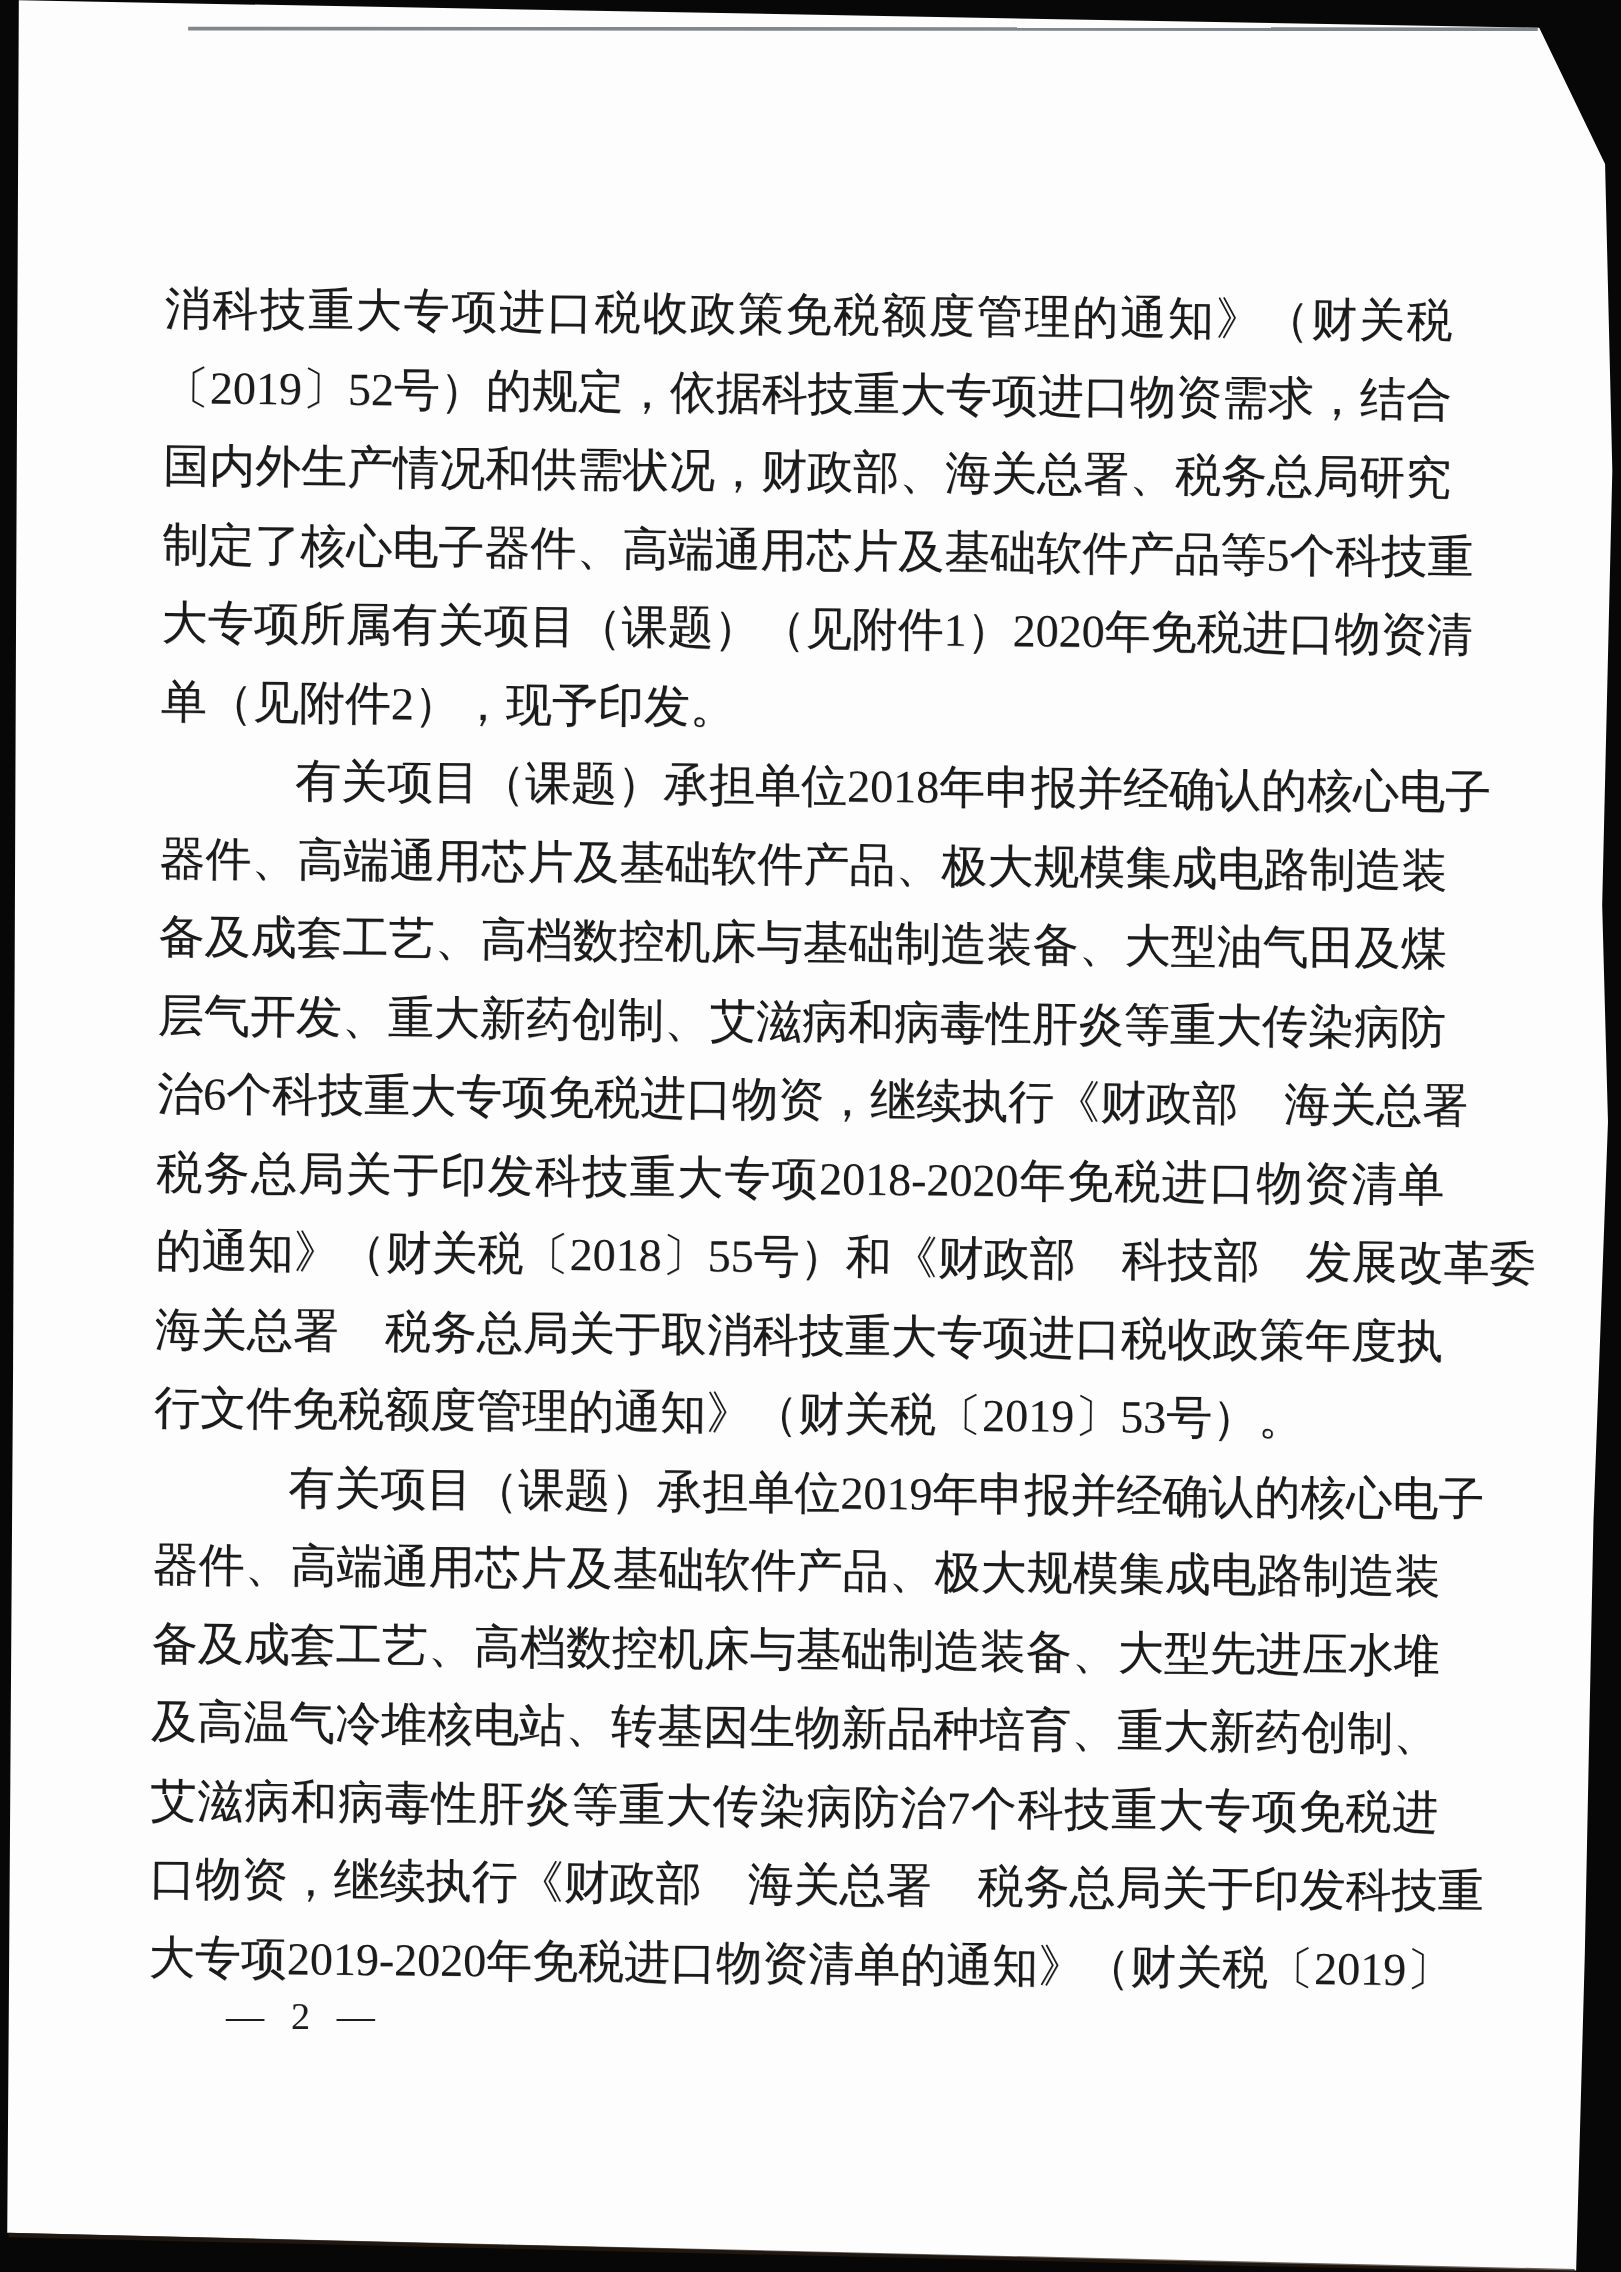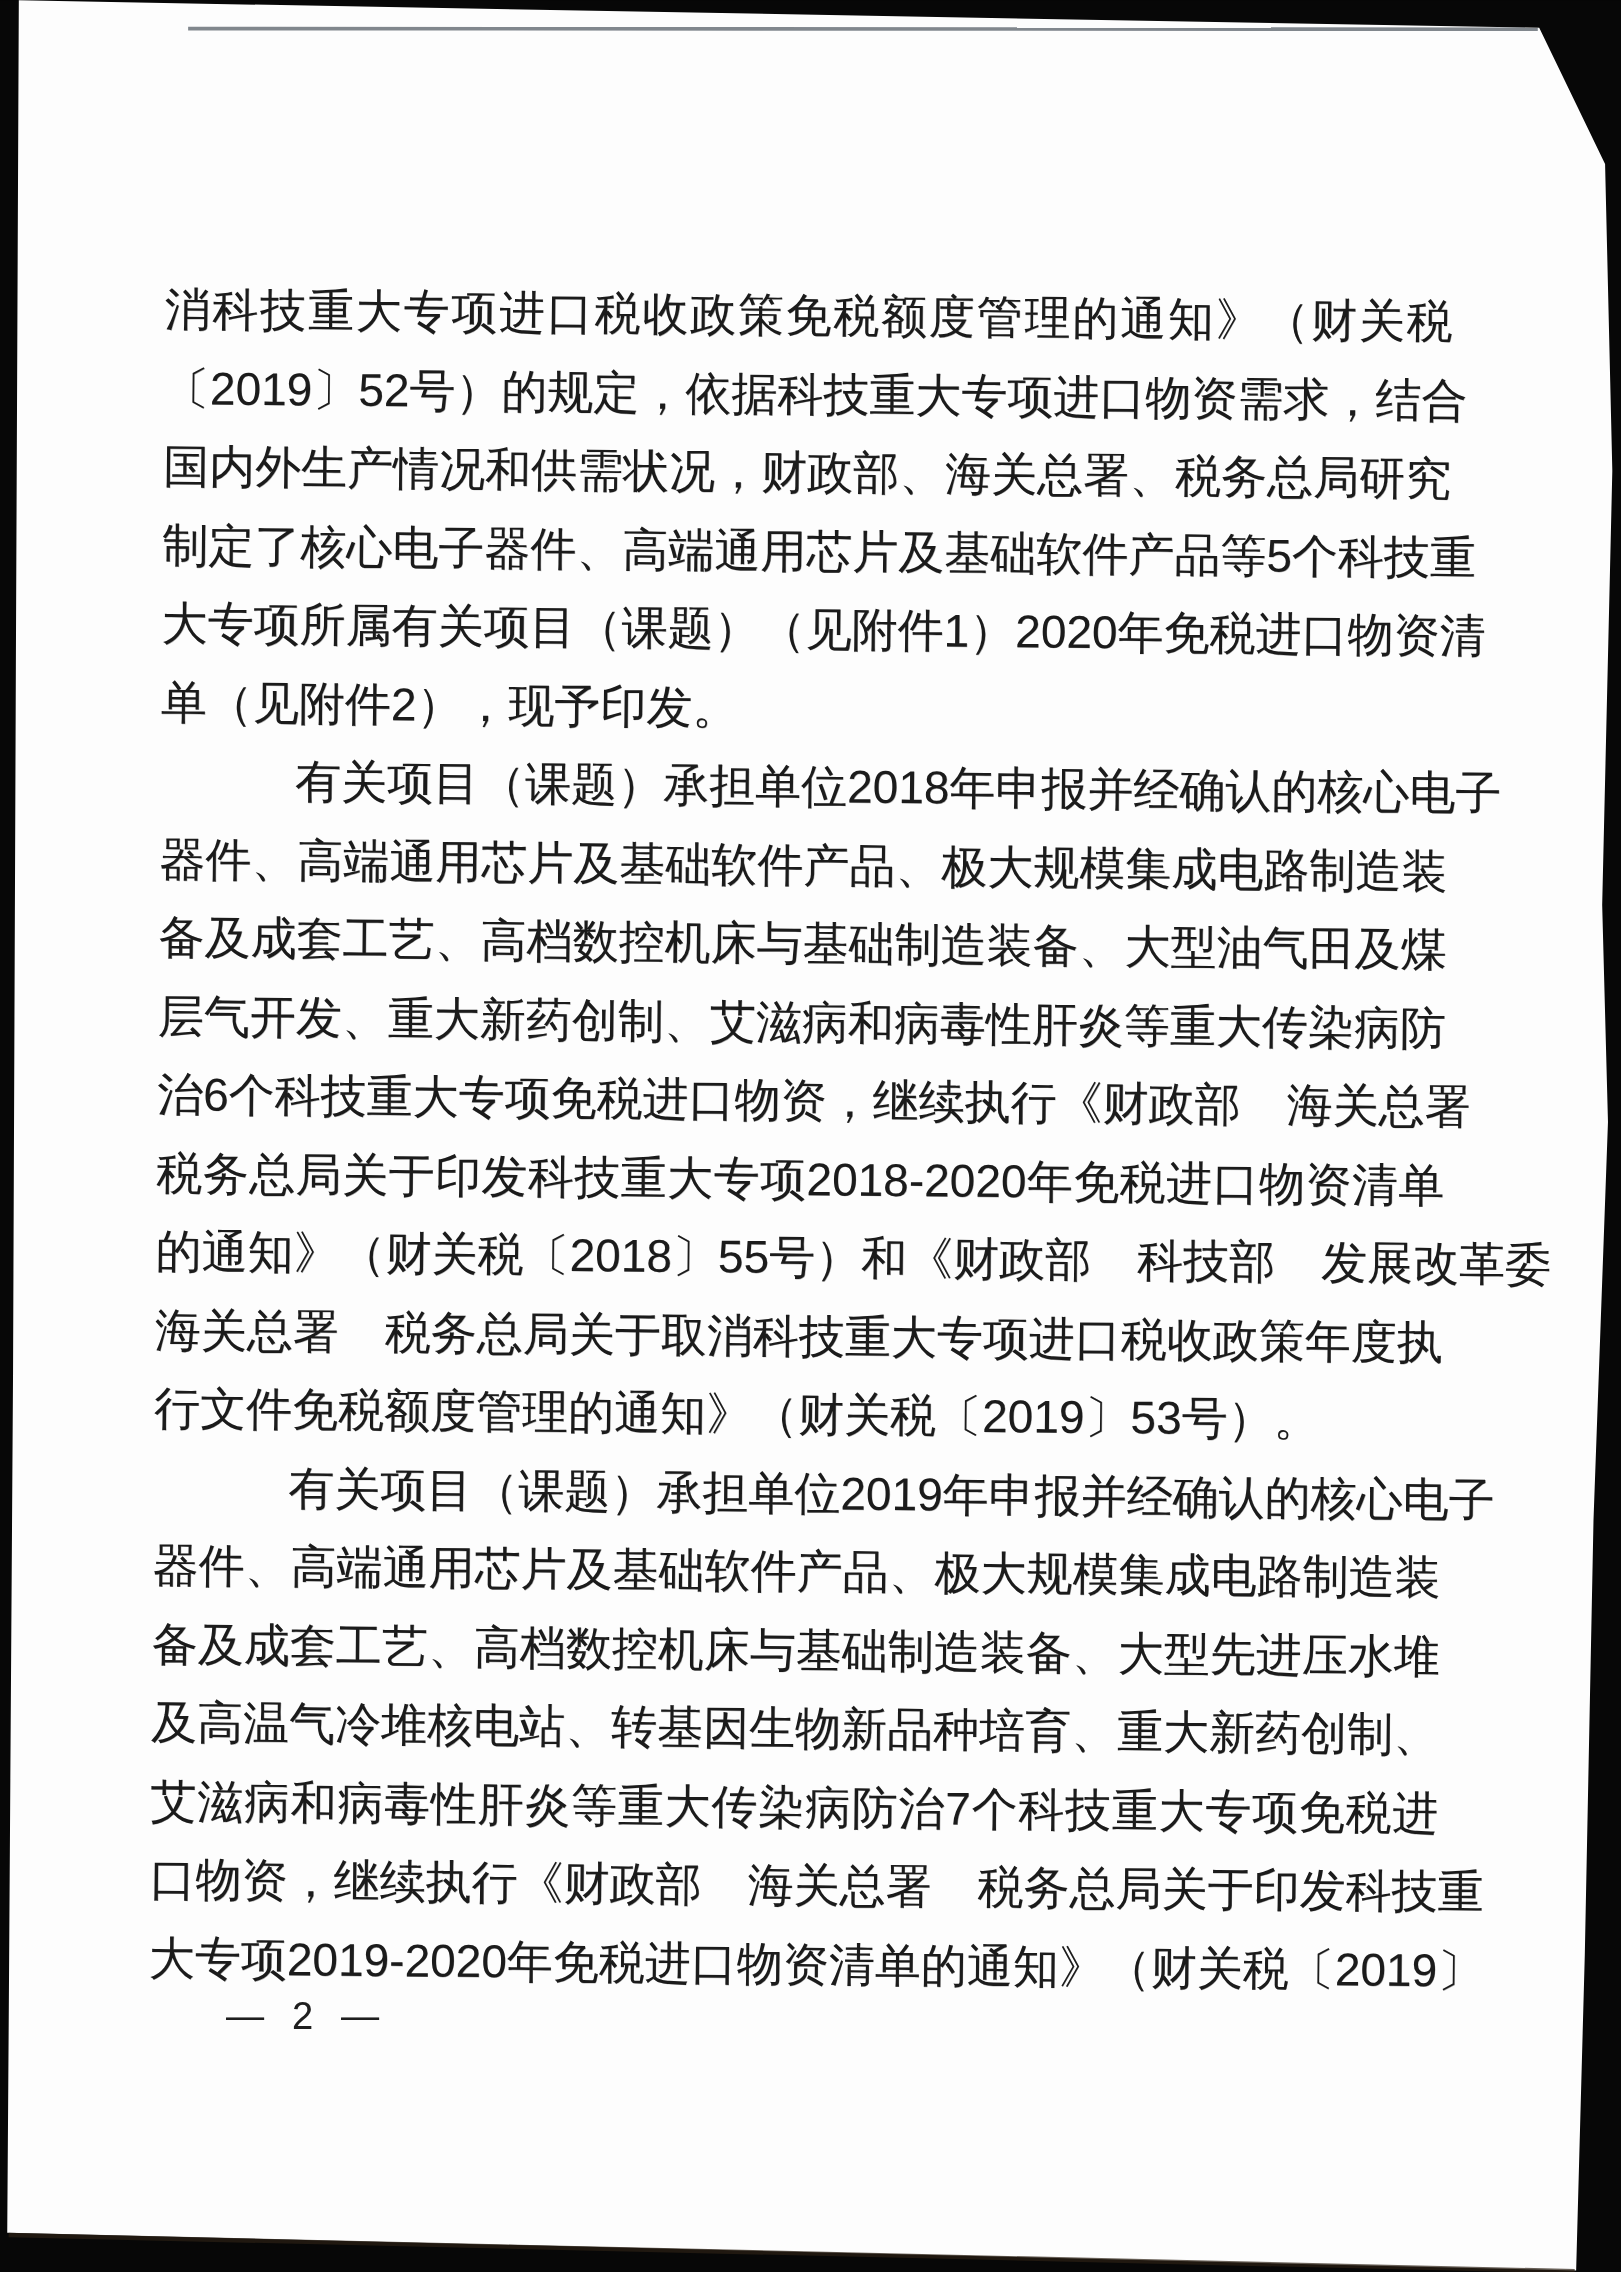--- a/index.html
+++ b/index.html
@@ -6,21 +6,21 @@
     margin: 0;
     padding: 0;
     background: #000;
   }
   .canvas {
     position: relative;
     width: 1621px;
     height: 2273px;
     background: #070707;
     overflow: hidden;
-    font-family: Liberation Sans, sans-serif;
+    font-family: Liberation Serif, serif;
   }
   .page-svg {
     position: absolute;
     left: 0;
     top: 0;
     width: 1621px;
     height: 2273px;
     display: block;
   }
   .text-layer {

